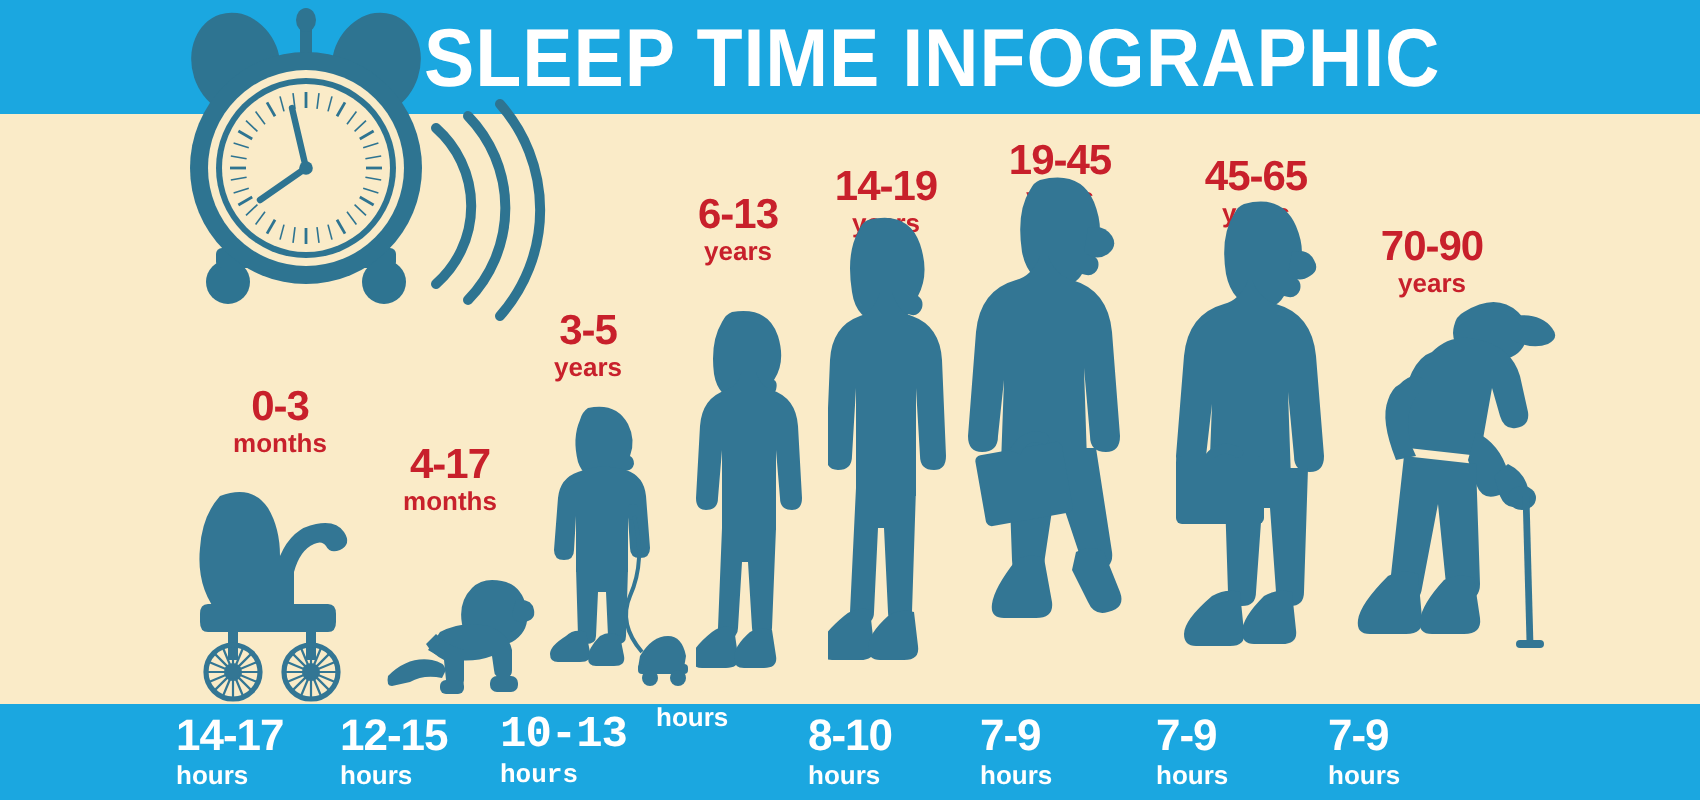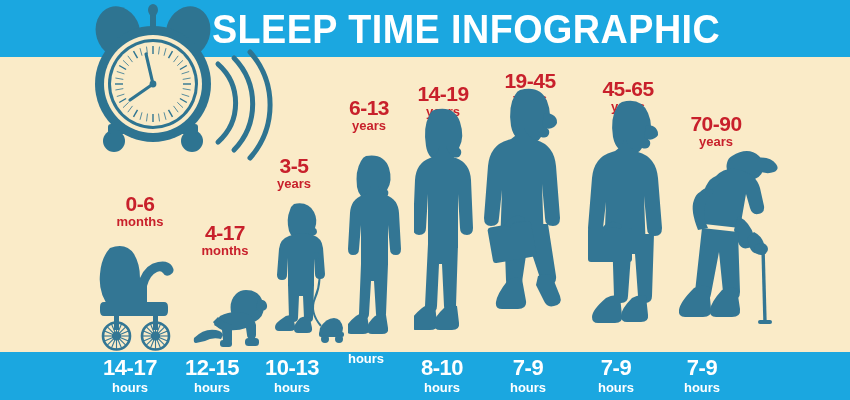--- a/index.html
+++ b/index.html
@@ -38,21 +38,21 @@
 
   
   #footer-band {
     position: absolute; left: 0; top: 352px;
     width: 850px; height: 48px;
     background: #1ba7e0;
   }
   .hours-cell {
     position: absolute;
     top: 352px; height: 32px;
-    text-align: center;
+    text-align: left;
     color: #ffffff;
   }
   .hours-value {
     display: block;
     font-size: 22px; font-weight: bold;
     line-height: 27px;
     padding-top: 2px;
     letter-spacing: -0.5px;
   }
   .hours-unit {
@@ -161,21 +161,21 @@
         <path d="M140 62 A 52 52 0 0 1 140 140"></path>
         <path d="M156 56 A 66 66 0 0 1 156 148"></path>
         <path d="M172 50 A 80 80 0 0 1 172 156"></path>
       </g>
     </svg>
   </div>
 
   <div id="page-title">SLEEP TIME INFOGRAPHIC</div>
 
   <div class="age-label" style="left:98px; top:193px;">
-    <span class="age-range">0-6</span>
+    <span class="age-range">0-3</span>
     <span class="age-unit">months</span>
   </div>
   <div class="age-label" style="left:183px; top:222px;">
     <span class="age-range">4-17</span>
     <span class="age-unit">months</span>
   </div>
   <div class="age-label" style="left:252px; top:155px;text-align:center;">
     <span class="age-range">3-5</span>
     <span class="age-unit">years</span>
   </div>
@@ -348,21 +348,21 @@
   <div id="footer-band"></div>
 
   <div class="hours-cell" style="left:88px; width:84px;">
     <span class="hours-value">14-17</span>
     <span class="hours-unit">hours</span>
   </div>
   <div class="hours-cell" style="left:170px; width:84px;">
     <span class="hours-value">12-15</span>
     <span class="hours-unit">hours</span>
   </div>
-  <div class="hours-cell" style="left:250px; width:84px;">
+  <div class="hours-cell" style="left:250px; width:84px;font-family:Liberation Mono, monospace;">
     <span class="hours-value">10-13</span>
     <span class="hours-unit">hours</span>
   </div>
   <div class="hours-cell" style="left:328px; width:76px;">
     <span class="hours-unit">hours</span>
   </div>
   <div class="hours-cell" style="left:404px; width:76px;">
     <span class="hours-value">8-10</span>
     <span class="hours-unit">hours</span>
   </div>

